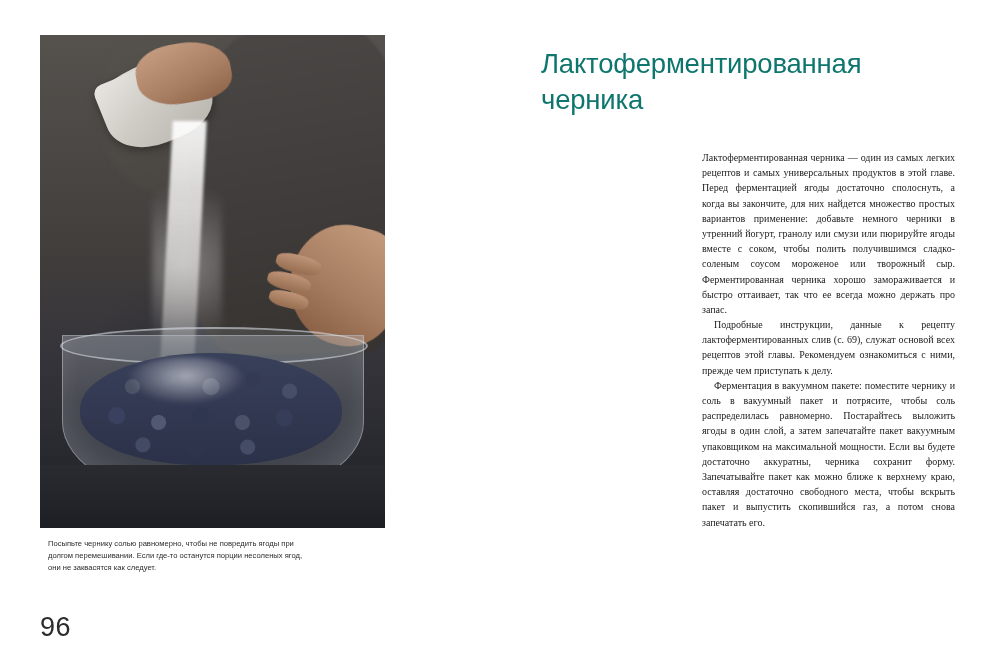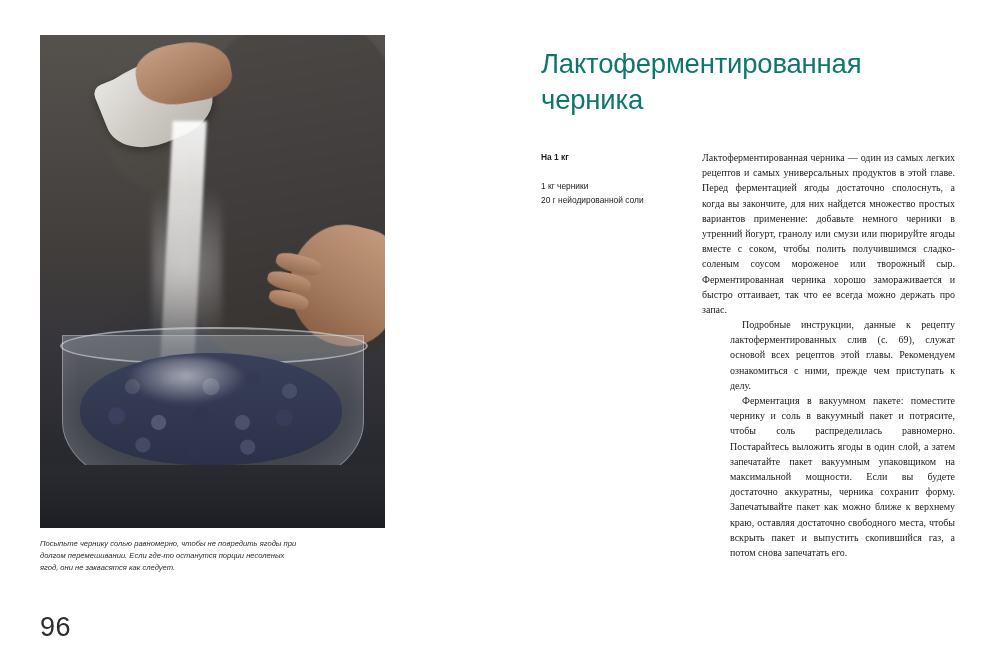--- a/index.html
+++ b/index.html
@@ -196,27 +196,26 @@
   .table {
     position: absolute;
     left: 0;
     top: 430px;
     width: 345px;
     height: 63px;
     background: linear-gradient(180deg, #2a2b31 0%, #24252b 55%, #1d1e23 100%);
   }
   .caption {
     position: absolute;
-    left: 40px;
+    left: 48px;
     top: 538px;
     width: 260px;
     font-size: 7.6px;
     line-height: 1.55;
     color: #2b2b2b;
-    font-style: italic;
   }
   .folio-left {
     position: absolute;
     left: 40px;
     top: 612px;
     font-size: 27px;
     font-weight: 400;
     letter-spacing: 0.5px;
     color: #2c2c2c;
     text-align: right;
@@ -261,21 +260,21 @@
     left: 202px;
     top: 150px;
     width: 253px;
     font-family: "Liberation Serif", serif;
     font-size: 10px;
     line-height: 1.52;
     color: #1b1b1b;
     text-align: justify;
   }
   .body-col p { margin: 0; }
-  .body-col p.indent { text-indent: 12px; margin-left: 28px; }
+  .body-col p.indent { text-indent: 12px; }
   .body-col p .lead-ital { }
 </style>
 </head>
 <body>
 
 <div class="spread">
 
   <div class="page-left">
 
     <div class="photo">
@@ -304,27 +303,20 @@
     </div>
 
     <div class="caption">Посыпьте чернику солью равномерно, чтобы не повредить ягоды при долгом перемешивании. Если где-то останутся порции несоленых ягод, они не заквасятся как следует.</div>
     <div class="folio-left">96</div>
   </div>
 
   <div class="page-right">
 
     <h1 class="recipe-title">Лактоферментированная черника</h1>
 
-    <div class="ingredients">
-      <div class="ing-heading">На 1 кг</div>
-      <div class="ing-list">
-        <div>1 кг черники</div>
-        <div>20 г нейодированной соли</div>
-      </div>
-    </div>
 
     <div class="body-col">
       <p>Лактоферментированная черника — один из самых легких рецептов и самых универсальных продуктов в этой главе. Перед ферментацией ягоды достаточно сполоснуть, а когда вы закончите, для них найдется множество простых вариантов применение: добавьте немного черники в утренний йогурт, гранолу или смузи или пюрируйте ягоды вместе с соком, чтобы полить получившимся сладко-соленым соусом мороженое или творожный сыр. Ферментированная черника хорошо замораживается и быстро оттаивает, так что ее всегда можно держать про запас.</p>
       <p class="indent">Подробные инструкции, данные к рецепту лактоферментированных слив (с. 69), служат основой всех рецептов этой главы. Рекомендуем ознакомиться с ними, прежде чем приступать к делу.</p>
       <p class="indent"><span class="lead-ital">Ферментация в вакуумном пакете:</span><span> поместите чернику и соль в вакуумный пакет и потрясите, чтобы соль распределилась равномерно. Постарайтесь выложить ягоды в один слой, а затем запечатайте пакет вакуумным упаковщиком на максимальной мощности. Если вы будете достаточно аккуратны, черника сохранит форму. Запечатывайте пакет как можно ближе к верхнему краю, оставляя достаточно свободного места, чтобы вскрыть пакет и выпустить скопившийся газ, а потом снова запечатать его.</span></p>
     </div>
 
   </div>
 
 </div>

